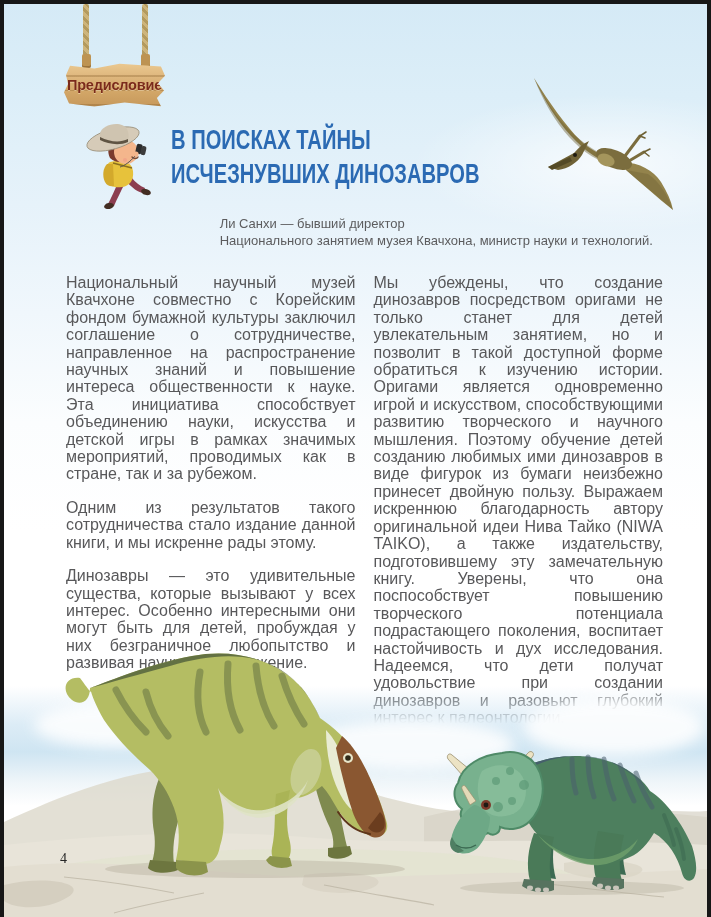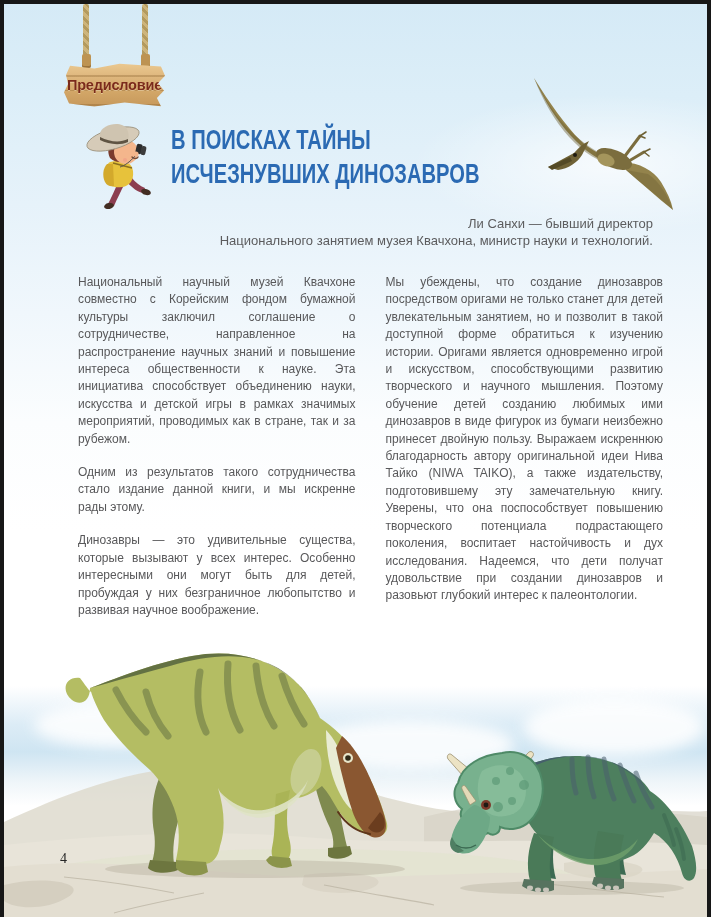--- a/index.html
+++ b/index.html
@@ -42,31 +42,31 @@
   }
   
   .explorer{position:absolute;left:76px;top:112px;}
   .title{
     position:absolute;left:167px;top:119px;color:#2b6ab3;font-weight:bold;
     font-size:28px;line-height:34px;letter-spacing:0px;
     transform:scaleX(.72);transform-origin:left top;white-space:nowrap;
   }
   .pterosaur{position:absolute;left:518px;top:66px;}
   .attribution{
-    position:absolute;right:54px;top:212px;text-align:right;
+    position:absolute;right:54px;top:212px;text-align:left;
     font-size:13px;line-height:16.5px;color:#5c5c5e;
   }
   
   .columns{
     position:absolute;left:62px;top:270px;width:597px;
     display:flex;gap:18px;
   }
   .col{flex:1;}
   .col p{
-    margin:0 0 16px 12px;font-size:12px;line-height:17.4px;color:#58585a;
+    margin:0 0 16px 0;font-size:16px;line-height:17.4px;color:#58585a;
     text-align:justify;
   }
   
   .scene{position:absolute;left:0;top:598px;width:703px;height:315px;overflow:hidden;}
   .cloudband{
     position:absolute;left:0;top:84px;width:703px;height:120px;
     background:linear-gradient(180deg,rgba(214,233,245,0) 0%,#dcecf6 32%,#cfe5f2 55%,rgba(230,240,246,.65) 80%,rgba(255,255,255,0) 100%);
   }
   .cloud{position:absolute;background:#fff;border-radius:50%;filter:blur(7px);opacity:.85;}
   .ground{position:absolute;left:0;bottom:0;}

